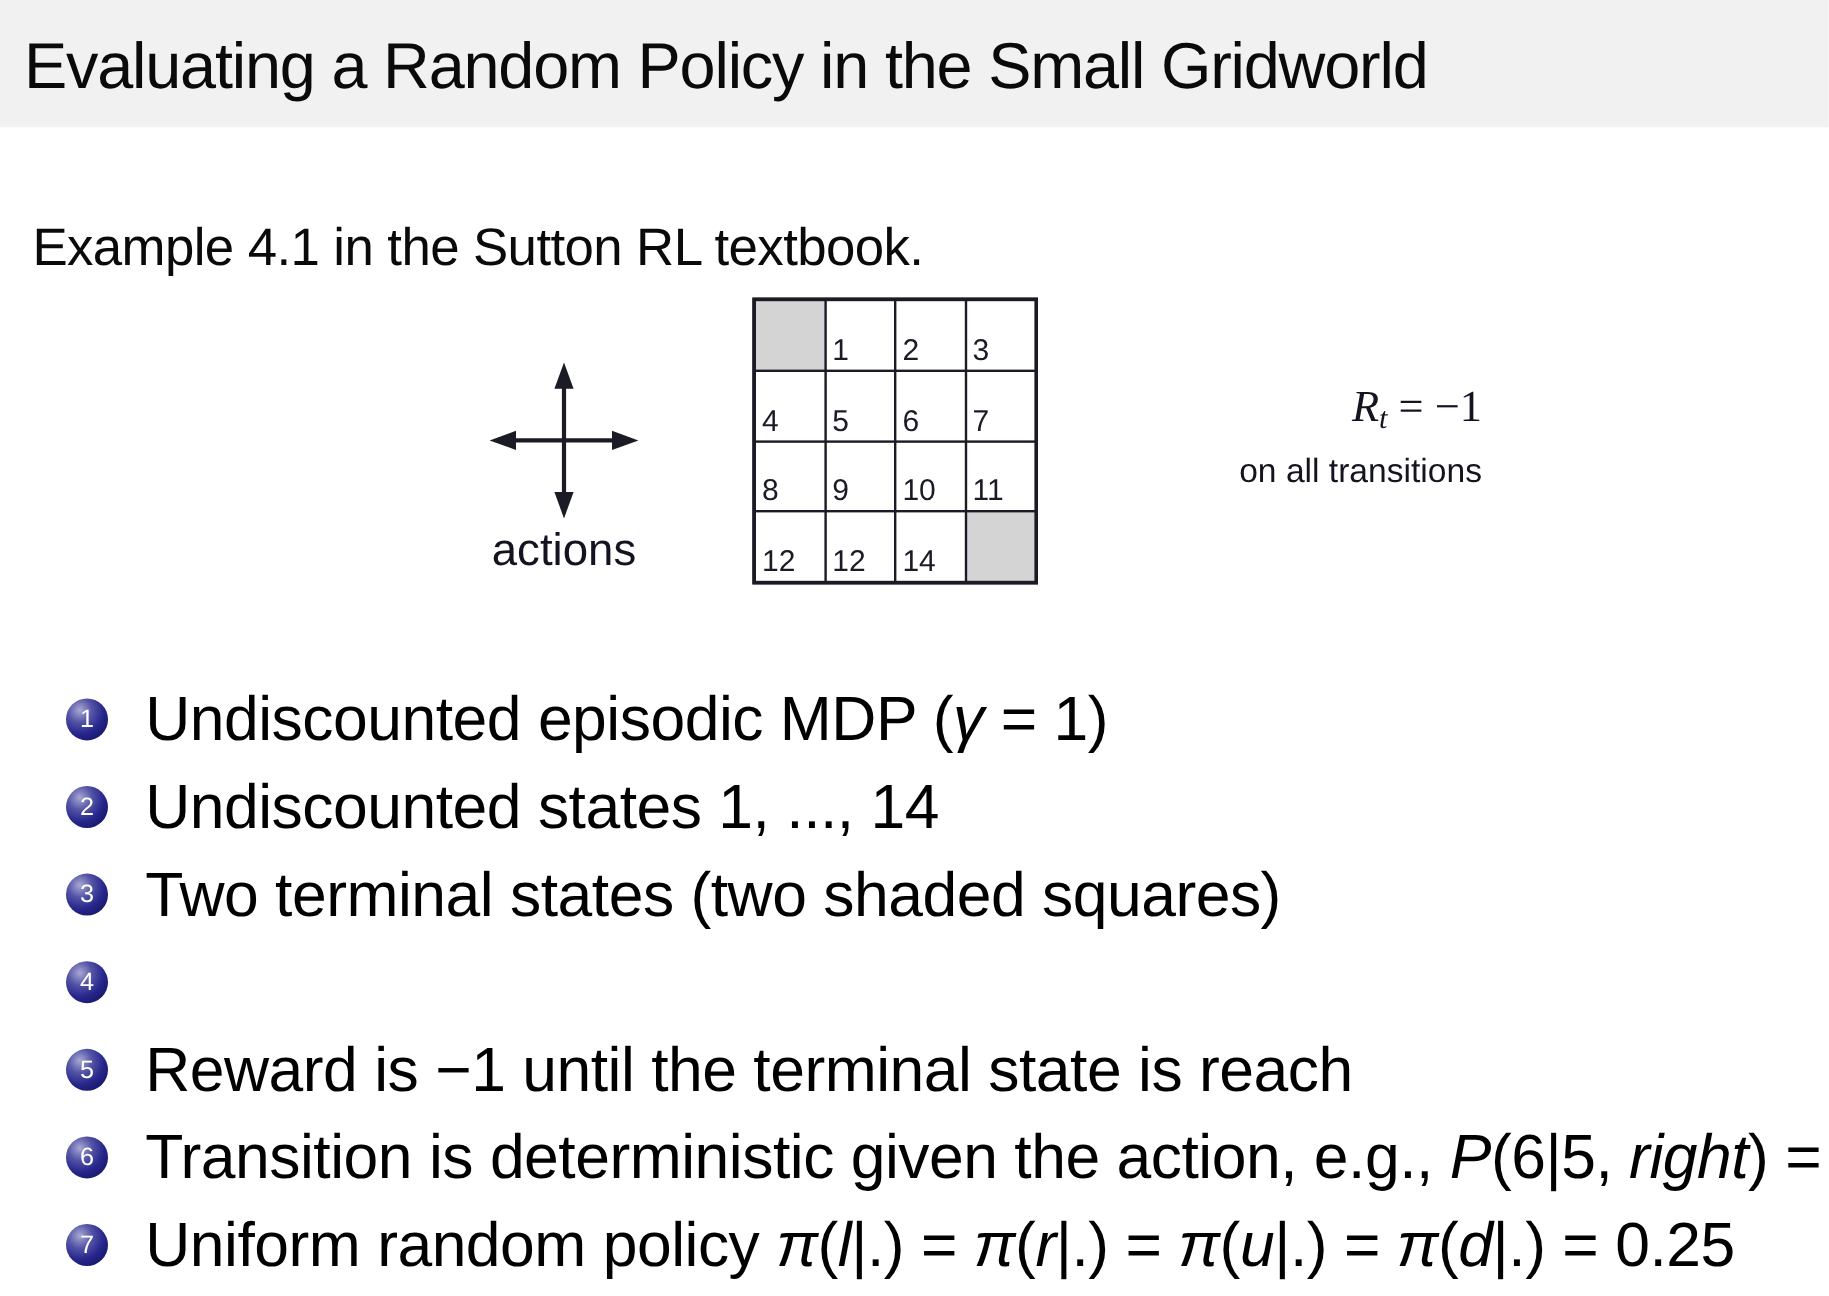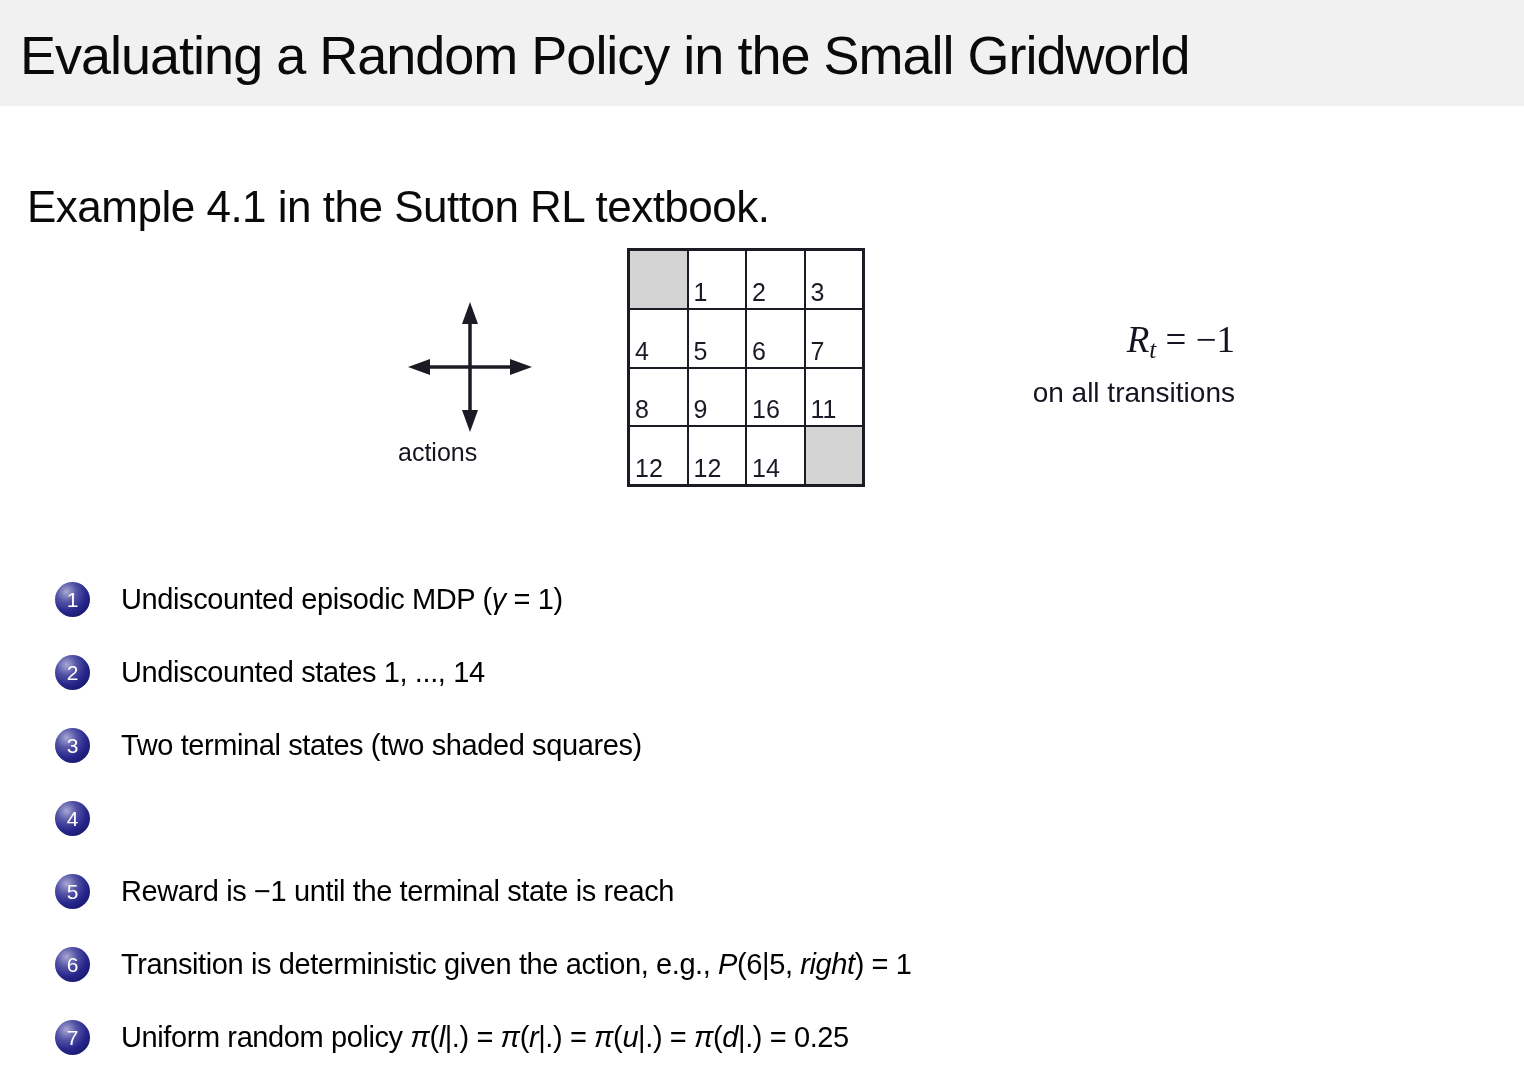--- a/index.html
+++ b/index.html
@@ -23,21 +23,21 @@
   }
   .subtitle{
     position:absolute;left:27px;top:138px;
     font-size:44px;letter-spacing:-0.5px;
     color:#0a0a0a;white-space:nowrap;margin-top:44px;
   }
   
   .actions-cross{position:absolute;left:408px;top:302px;width:124px;height:130px;}
   .actions-label{
     position:absolute;left:398px;top:438px;width:144px;
-    text-align:left;font-size:25px;color:#141420;
+    text-align:center;font-size:38px;color:#141420;
   }
   .gridworld{
     position:absolute;left:627px;top:248px;
     width:238px;height:239px;
     box-sizing:border-box;
     border:3px solid #1b1b26;
     background:#1b1b26;
     display:grid;
     grid-template-columns:repeat(4,1fr);
     grid-template-rows:repeat(4,1fr);
@@ -69,21 +69,21 @@
   }
   .ball{
     width:35px;height:35px;border-radius:50%;
     flex:0 0 35px;
     background:radial-gradient(circle at 33% 28%, #a8a8d4 0%, #5353a6 30%, #26268c 58%, #0d0d50 100%);
     color:#fff;
     display:flex;align-items:center;justify-content:center;
     font-size:21px;line-height:1;
   }
   .item-text{
-    font-size:29px;letter-spacing:-0.4px;white-space:nowrap;color:#000;
+    font-size:52px;letter-spacing:-0.4px;white-space:nowrap;color:#000;
   }
   .item-text .seg-mi{font-style:italic;}
   .item-text .seg-mr{font-style:normal;}
 </style>
 </head>
 <body>
 
 <div class="slide">
 
   <div class="title-band"></div>
@@ -123,21 +123,21 @@
       <div class="cell">
         <span class="cell-num">7</span>
       </div>
       <div class="cell">
         <span class="cell-num">8</span>
       </div>
       <div class="cell">
         <span class="cell-num">9</span>
       </div>
       <div class="cell">
-        <span class="cell-num">16</span>
+        <span class="cell-num">10</span>
       </div>
       <div class="cell">
         <span class="cell-num">11</span>
       </div>
       <div class="cell">
         <span class="cell-num">12</span>
       </div>
       <div class="cell">
         <span class="cell-num">12</span>
       </div>

